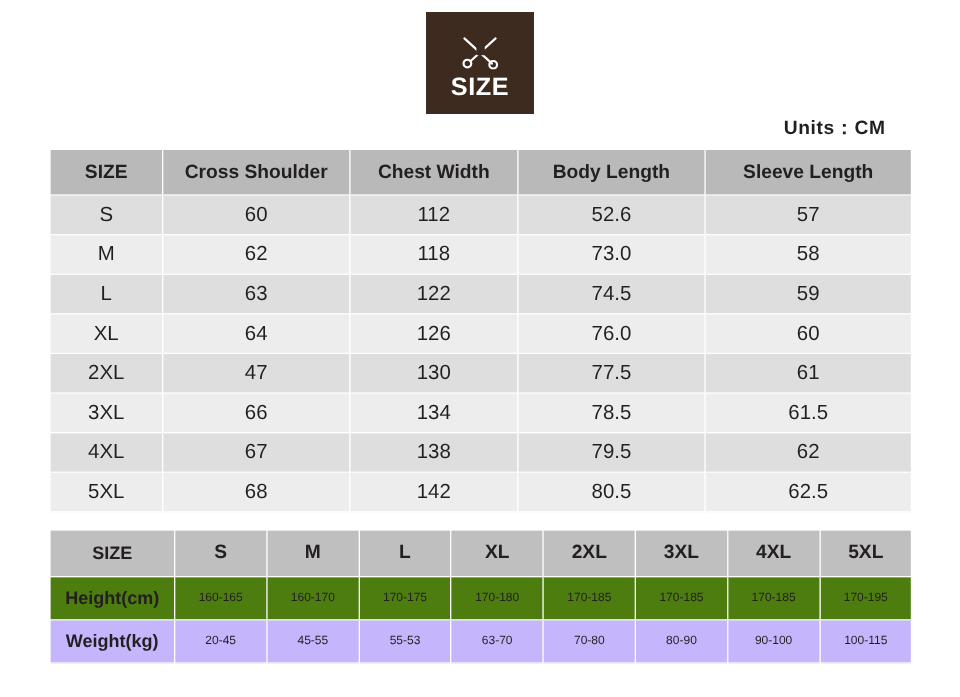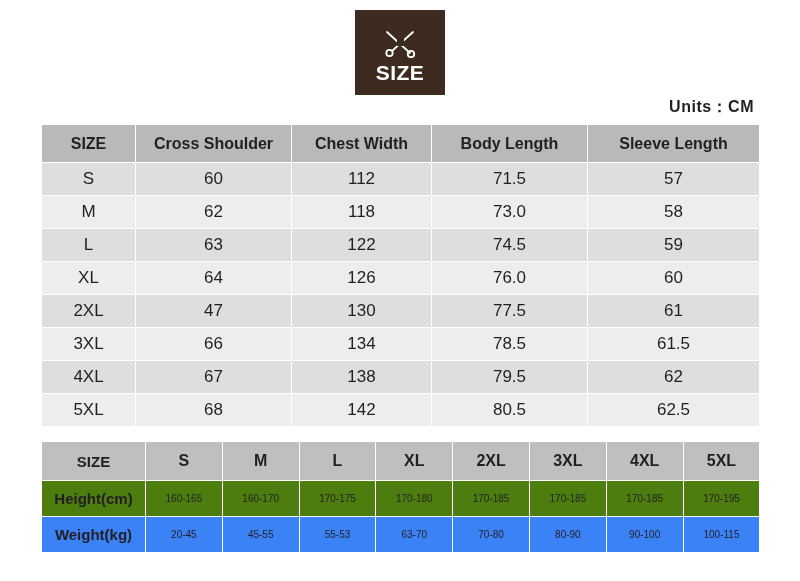--- a/index.html
+++ b/index.html
@@ -40,21 +40,21 @@
     font-size: 21px;
     font-weight: bold;
     letter-spacing: 0.5px;
     margin-top: 4px;
     line-height: 1;
   }
 
   
   .units {
     position: absolute;
-    right: 46px;
+    right: 62px;
     top: 97px;
     font-size: 16px;
     font-weight: bold;
     color: #231f20;
     letter-spacing: 0.5px;
   }
 
   
   table {
     border-collapse: collapse;
@@ -114,21 +114,21 @@
   .bottom-table thead th {
     background: #bfbfbf;
     font-weight: bold;
     font-size: 16px;
     height: 38px;
   }
   .bottom-table tbody tr.r0 td {
     background: #4d7c0f;
   }
   .bottom-table tbody tr.r1 td {
-    background: #3b82f6;
+    background: #c4b5fd;
     text-align: center;
   }
   .bottom-table td.rowhead,
   .bottom-table th.rowhead {
     font-weight: bold;
     font-size: 15px;
   }
   .bt-c0 { width: 104px; }
   .bt-c  { width: 76.8px; }
 </style>
@@ -165,21 +165,21 @@
       <th>Chest Width</th>
       <th>Body Length</th>
       <th>Sleeve Length</th>
     </tr>
   </thead>
   <tbody>
     <tr class="odd">
       <td>S</td>
       <td>60</td>
       <td>112</td>
-      <td>71.5</td>
+      <td>52.6</td>
       <td>57</td>
     </tr>
     <tr class="even">
       <td>M</td>
       <td>62</td>
       <td>118</td>
       <td>73.0</td>
       <td>58</td>
     </tr>
     <tr class="odd">

